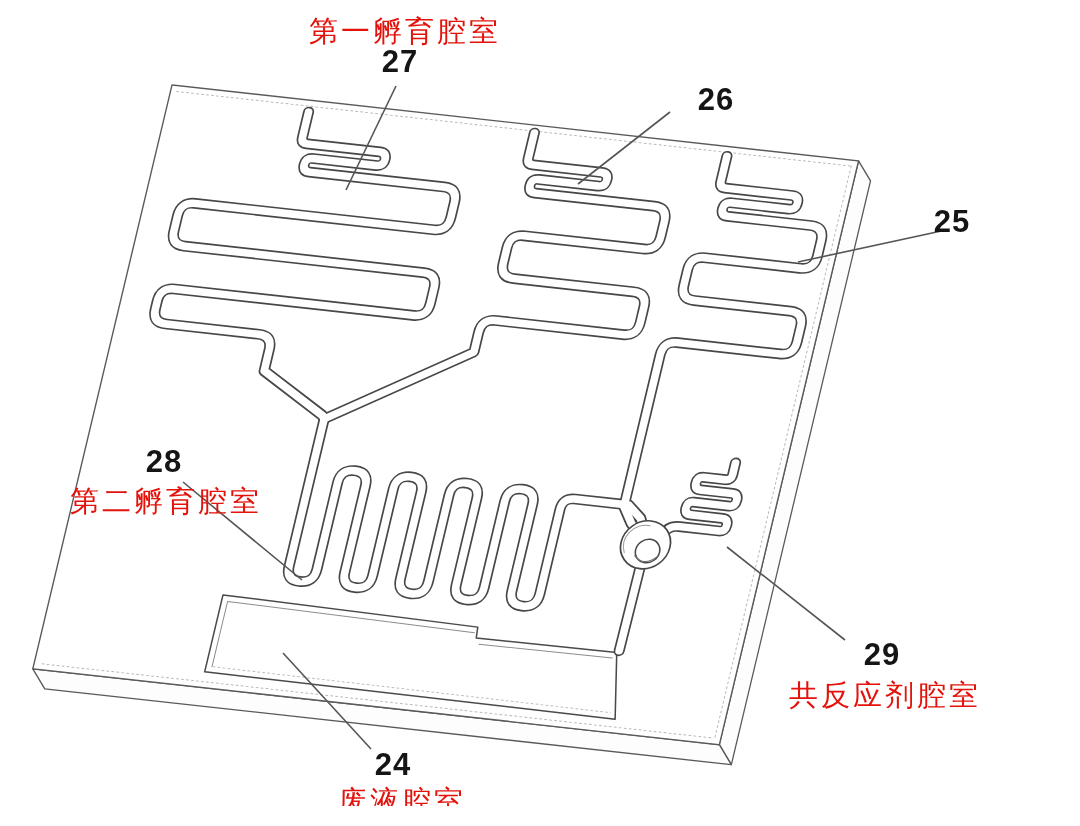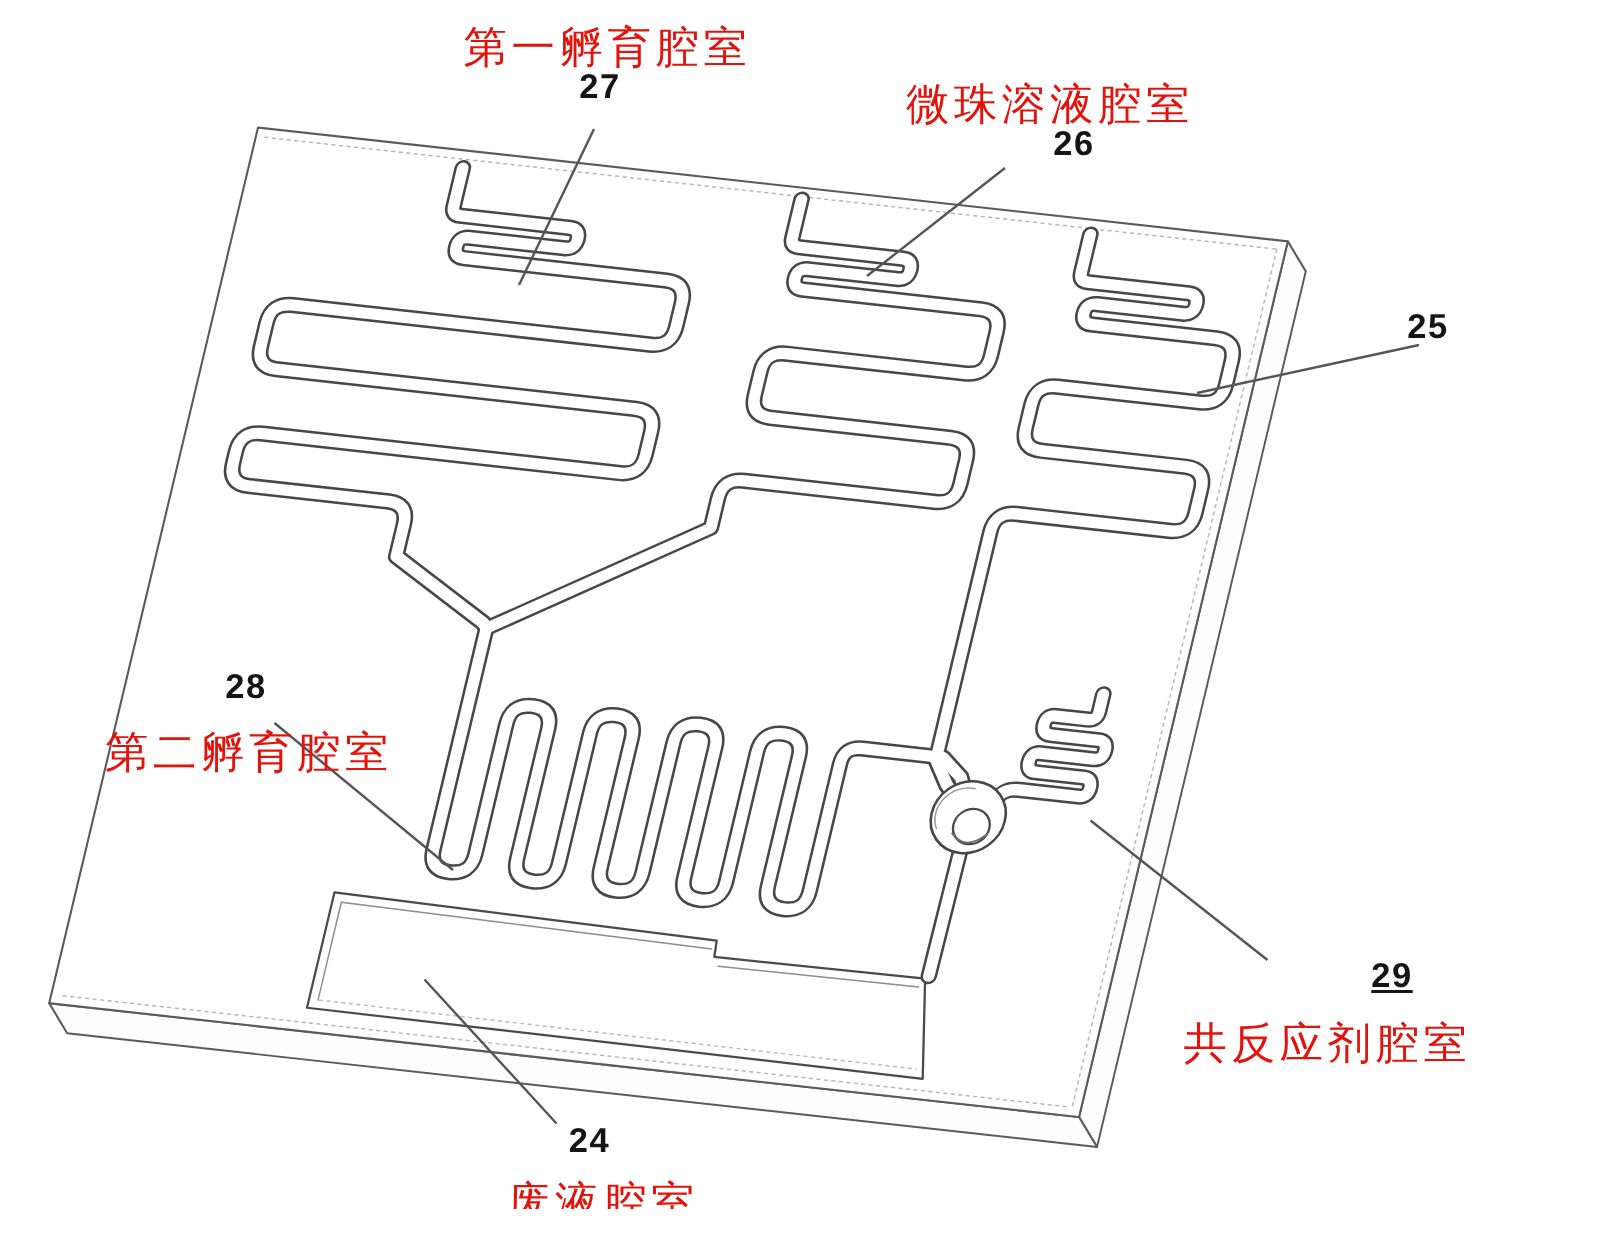--- a/index.html
+++ b/index.html
@@ -4,21 +4,21 @@
 <style>
   html,body{margin:0;padding:0;background:#ffffff;}
   #stage{
     position:relative;width:1080px;height:806px;background:#ffffff;overflow:hidden;
     font-family:"Liberation Sans","DejaVu Sans",sans-serif;
   }
   #chip-svg{position:absolute;left:0;top:0;}
   .num{
     position:absolute;transform:translateX(-50%);
     font-family:"Liberation Sans","DejaVu Sans",sans-serif;
-    font-weight:bold;font-size:23px;color:#151515;letter-spacing:1px;white-space:nowrap;
+    font-weight:bold;font-size:31px;color:#151515;letter-spacing:1px;white-space:nowrap;
   }
   .redlab{
     position:absolute;transform:translateX(-50%);
     font-family:"Liberation Serif","DejaVu Serif",serif;
     font-size:29px;color:#e3120b;letter-spacing:3px;white-space:nowrap;
   }
 </style>
 </head>
 <body>
 
@@ -77,27 +77,26 @@
       <line x1="946" y1="230" x2="798" y2="262"></line>
       <line x1="183" y1="482" x2="302" y2="580"></line>
       <line x1="727" y1="547" x2="845" y2="640"></line>
       <line x1="283" y1="653" x2="371" y2="749"></line>
     </g>
   </svg>
 
   <div class="redlab" style="left:405px;top:12px;">第一孵育腔室</div>
   <div class="num" style="left:400px;top:44px;">27</div>
 
-  <div class="redlab" style="left:700px;top:50px;">微珠溶液腔室</div>
   <div class="num" style="left:716px;top:82px;text-align:center;">26</div>
 
   <div class="num" style="left:952px;top:204px;">25</div>
 
   <div class="num" style="left:164px;top:444px;">28</div>
   <div class="redlab" style="left:166px;top:482px;font-family:Liberation Serif, serif;">第二孵育腔室</div>
 
-  <div class="num" style="left:928px;top:637px;text-decoration:underline;">29</div>
+  <div class="num" style="left:882px;top:637px;">29</div>
   <div class="redlab" style="left:885px;top:676px;">共反应剂腔室</div>
 
   <div class="num" style="left:393px;top:747px;">24</div>
   <div class="redlab" style="left:402px;top:782px;font-family:Liberation Mono, monospace;">废液腔室</div>
 
 </div>
 
 </body></html>

